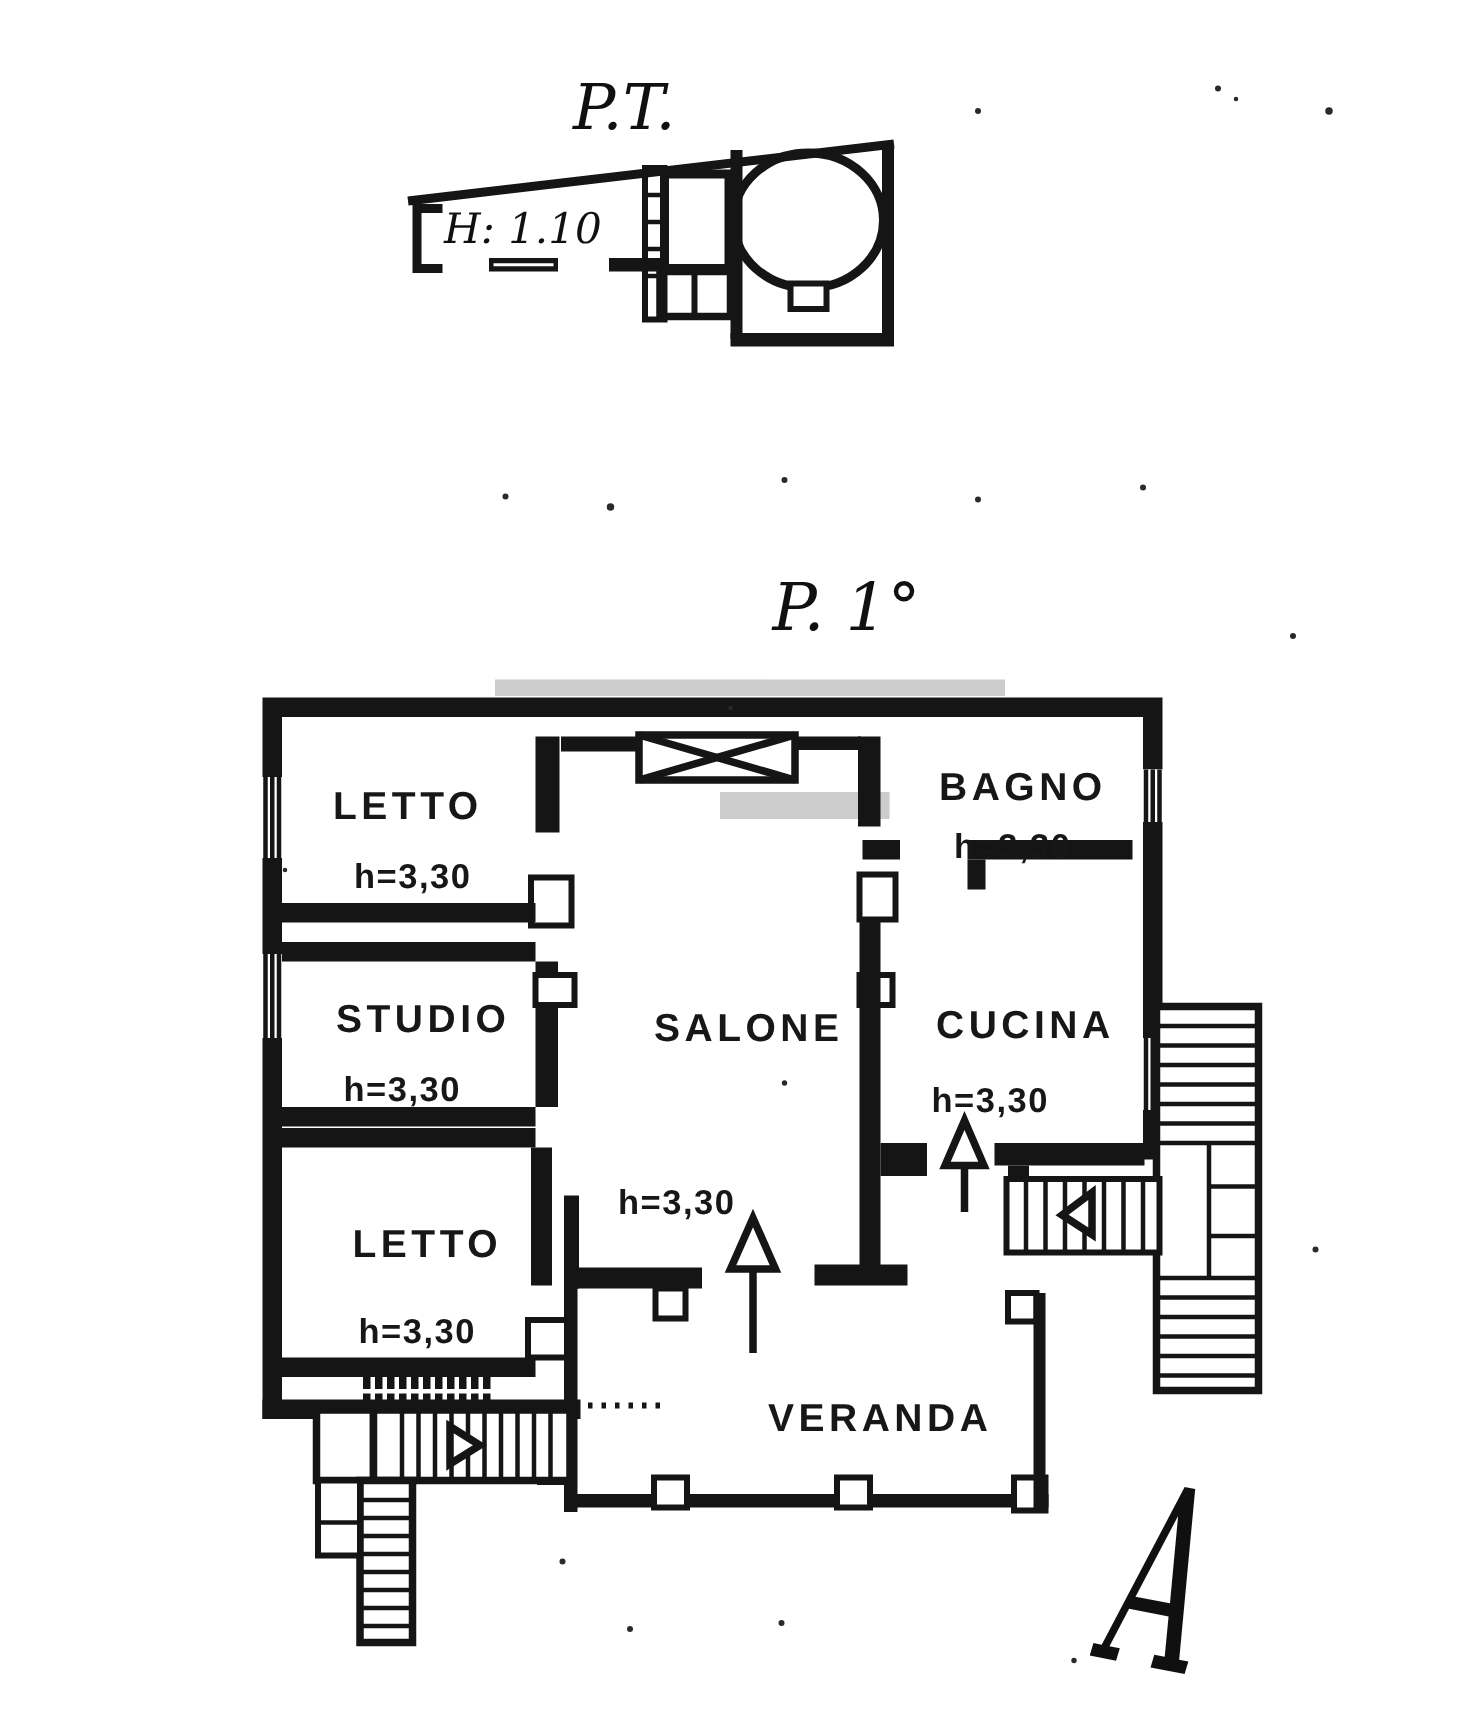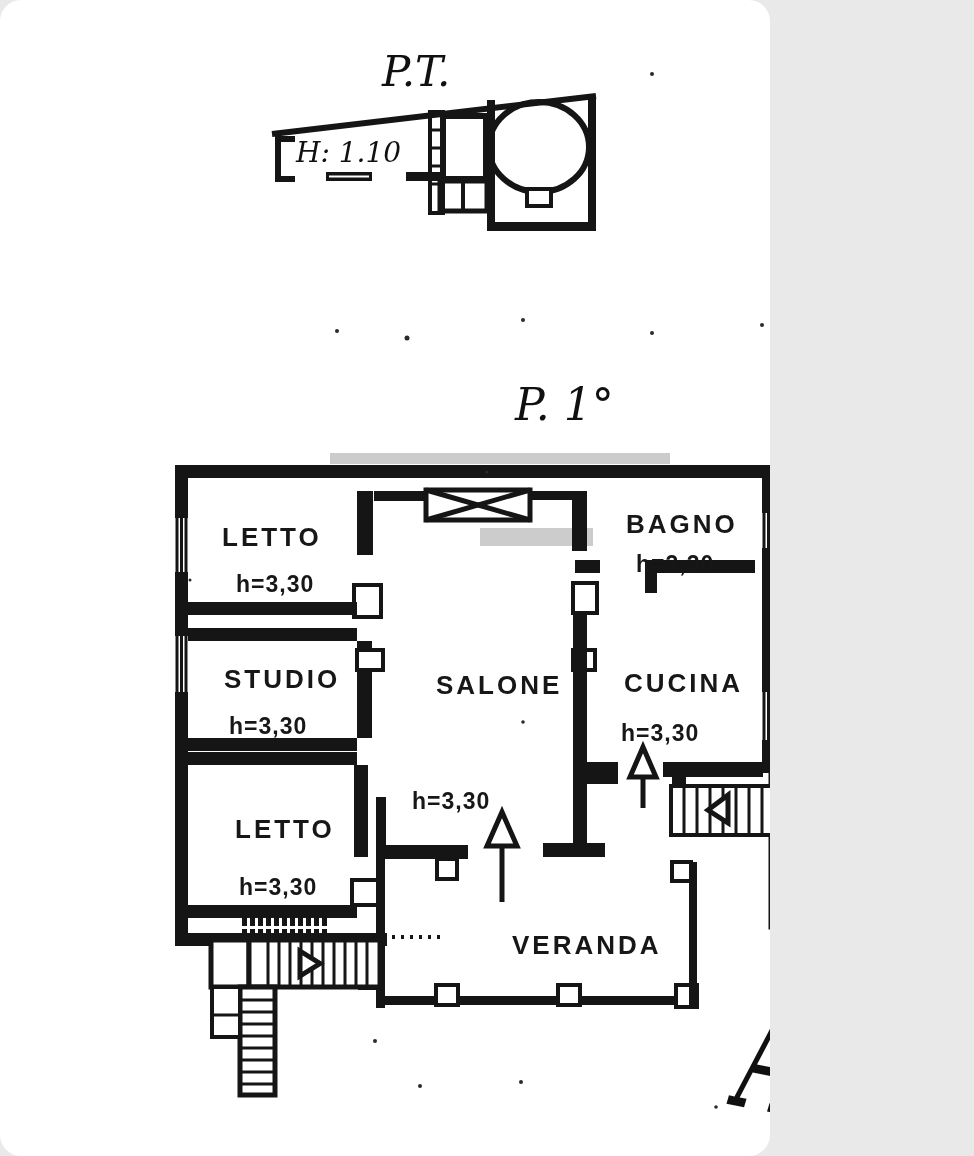--- a/index.html
+++ b/index.html
@@ -1,22 +1,21 @@
 <!DOCTYPE html>
 <html><head>
 <meta charset="utf-8">
 <style>
   html,body{margin:0;padding:0;background:#e9e9e9;}
   .page{
     position:relative;
-    width:770px;height:1156px;
+    width:974px;height:1156px;
     background:#ffffff;
     overflow:hidden;
     font-family:"Liberation Sans", sans-serif;
-    border-radius:21px;
   }
   svg{position:absolute;left:0;top:0;}
   .wall{fill:#151515;stroke:none;}
   .outline{fill:none;stroke:#151515;}
   .owhite{fill:#ffffff;stroke:#151515;}
   .tread{stroke:#151515;stroke-width:3;}
   .hand{font-family:"DejaVu Serif", serif;font-style:italic;fill:#101010;}
   .room-label{font-family:"Liberation Sans", sans-serif;font-weight:bold;fill:#171717;letter-spacing:3px;font-size:26px;}
   .height-label{font-family:"Liberation Sans", sans-serif;font-weight:bold;fill:#171717;letter-spacing:1px;font-size:23px;}
   .noise{fill:#2a2a2a;}

